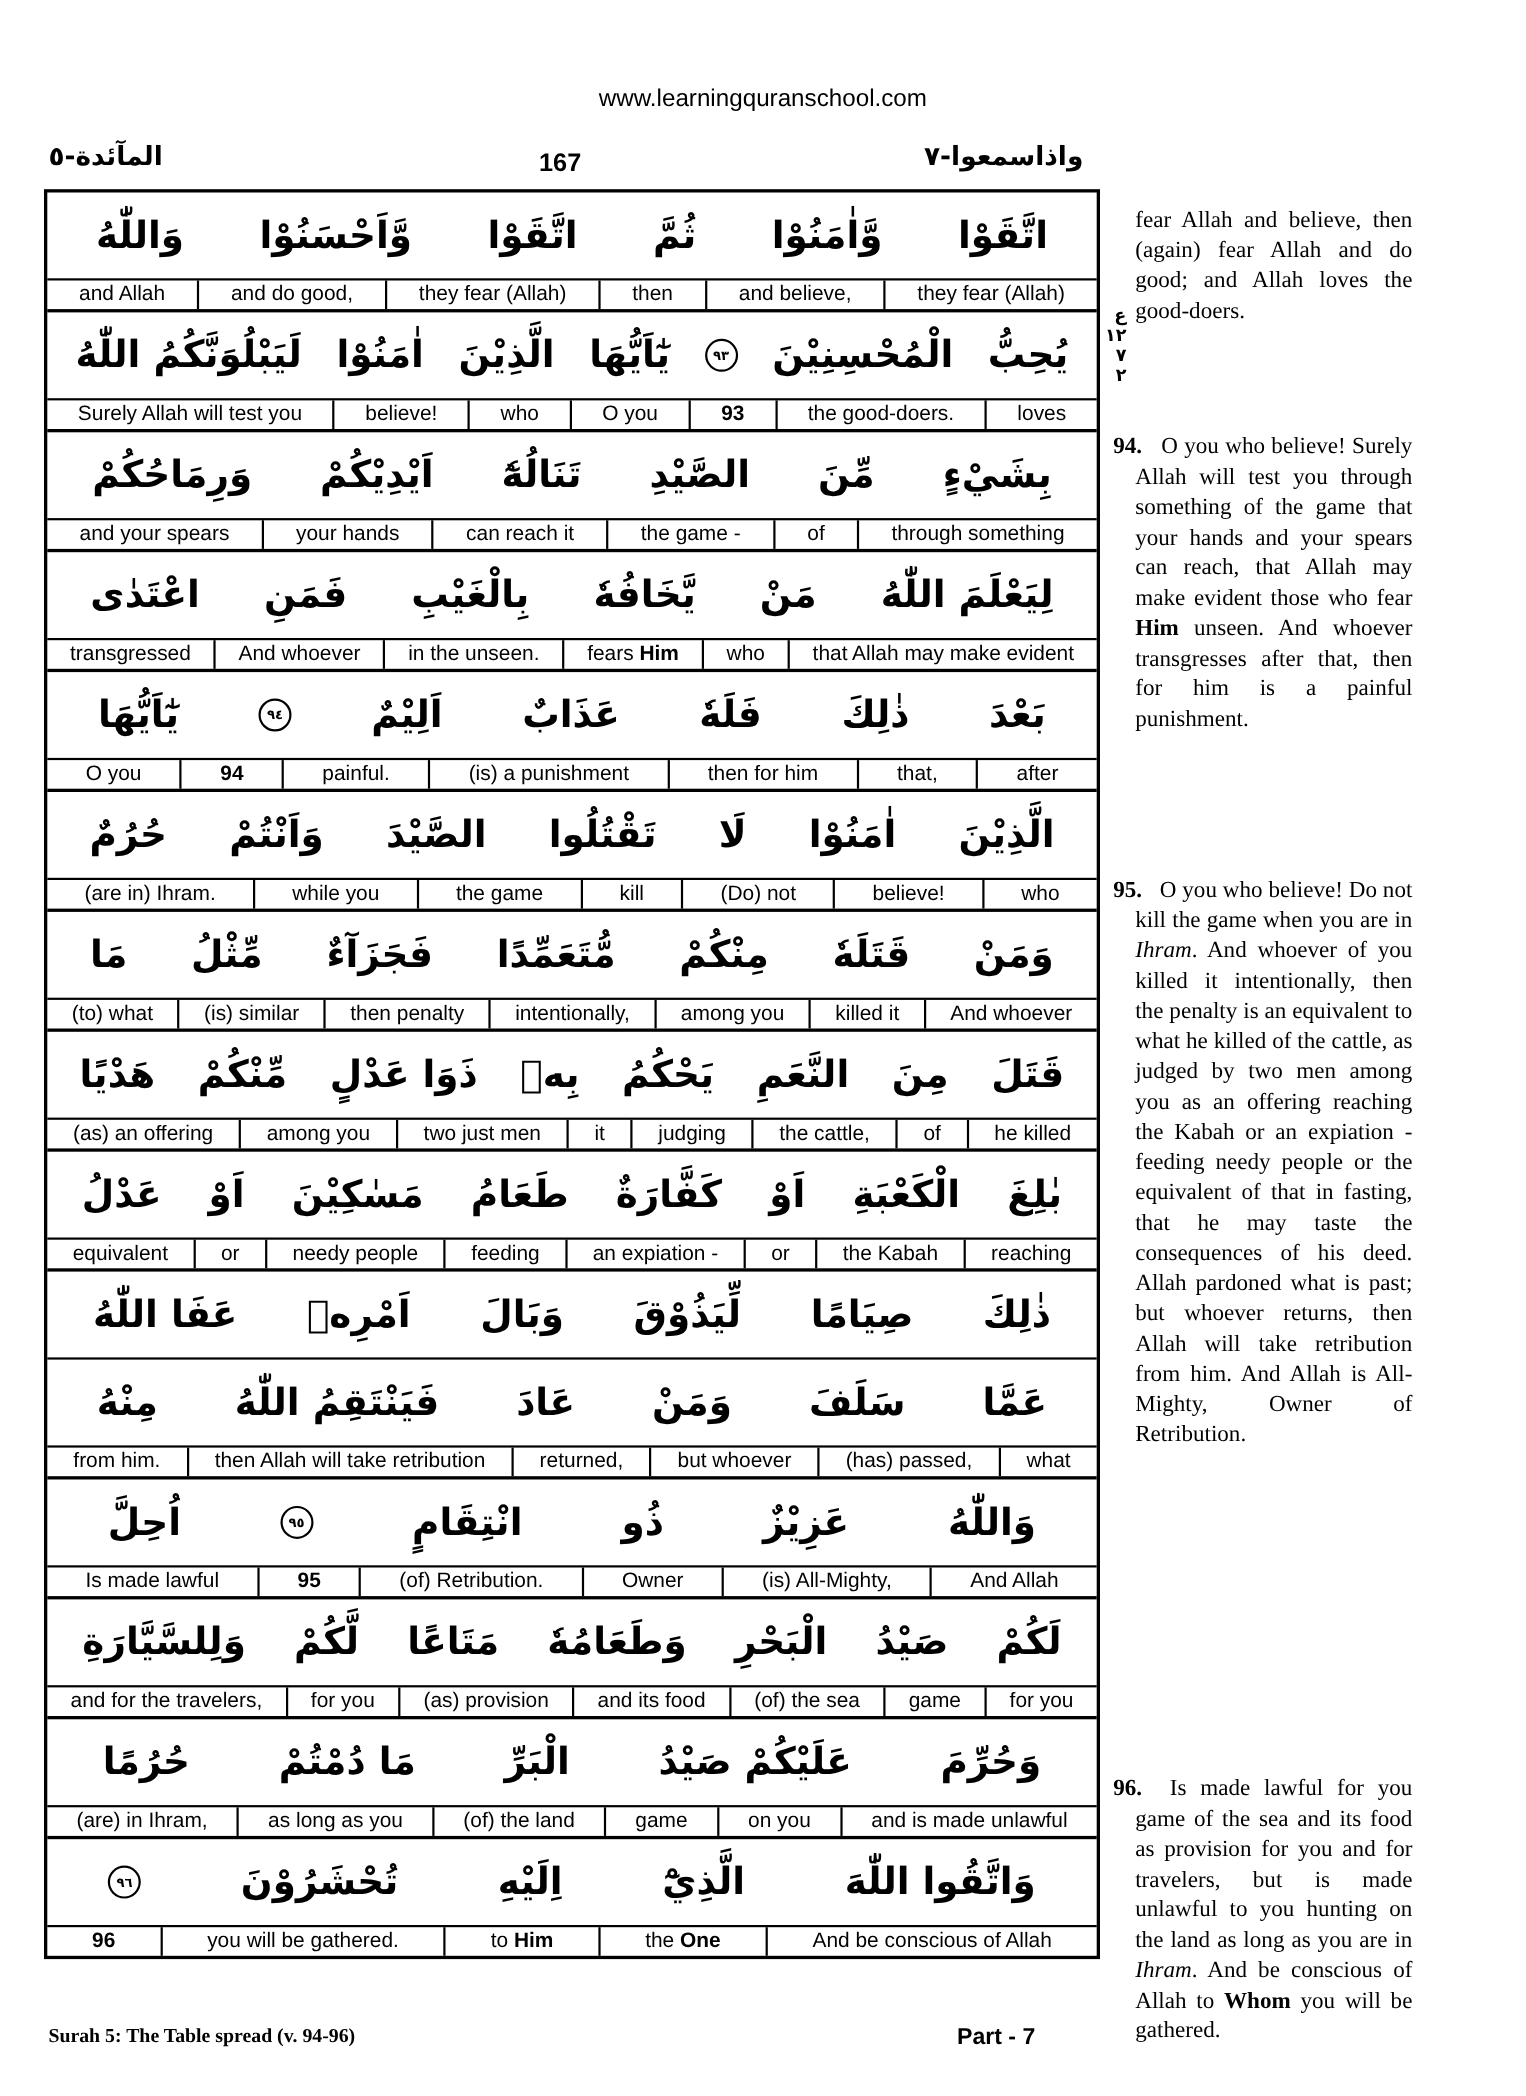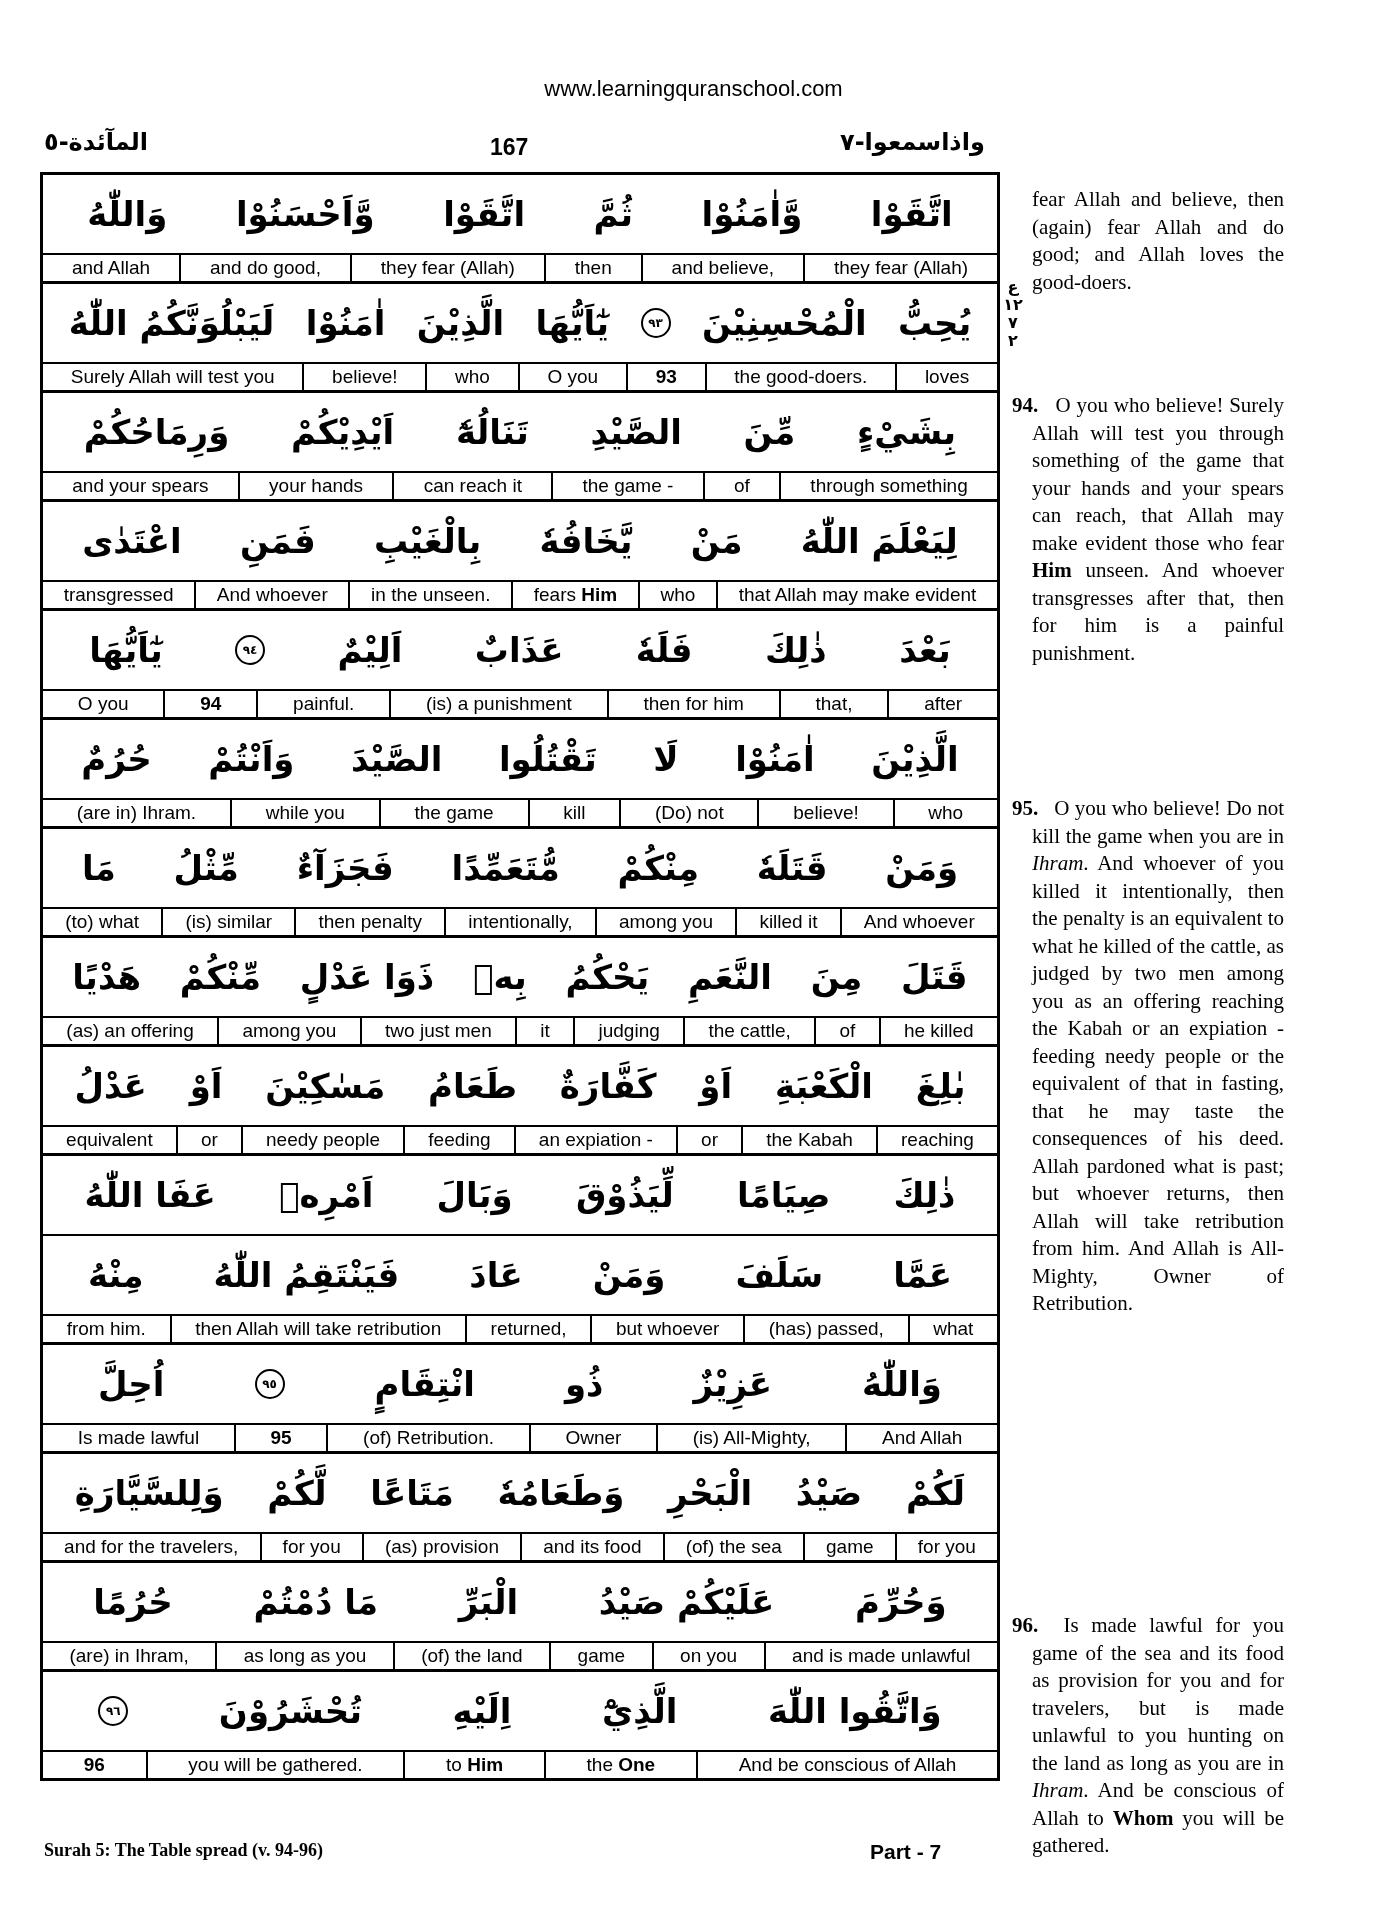--- a/index.html
+++ b/index.html
@@ -19,21 +19,21 @@
       border: 2px solid #000; border-radius: 50%; font-size: 12px; font-family: "DejaVu Sans", sans-serif; font-weight: bold; }
     .en-row { height: 26px; border-bottom: 3px solid #000; display: flex; flex-direction: row; }
     .en-row:last-child { border-bottom: none; }
     .en-cell { flex: 1 1 auto; border-right: 2px solid #000; text-align: center; font-family: "Liberation Sans", sans-serif;
       font-size: 19px; line-height: 26px; white-space: nowrap; overflow: hidden; padding: 0 3px; }
     .en-cell:last-child { border-right: none; }
     .en-cell.num { font-weight: bold; }
     .en-cell b { font-weight: bold; }
 
     .ruku-mark { position: absolute; left: 1002px; top: 278px; font-family: "DejaVu Sans", sans-serif; font-size: 16px;
-      font-weight: bold; line-height: 18px; text-align: center; width: 22px; }
+      font-weight: bold; line-height: 18px; text-align: right; width: 22px; }
 
     .trans { position: absolute; left: 1032px; width: 252px; font-family: "Liberation Serif", serif; font-size: 21px;
       line-height: 27.5px; text-align: justify; }
     .trans .vnum { font-weight: bold; margin-left: -20px; }
     .trans p { margin: 0; }
 
     .footer-left { position: absolute; left: 44px; top: 1840px; font-family: Liberation Serif, serif; font-weight: bold; font-size: 18px; }
     .footer-right { position: absolute; left: 870px; top: 1840px; font-family: "Liberation Sans", sans-serif; font-weight: bold; font-size: 21px; }
   </style>
 </head>

